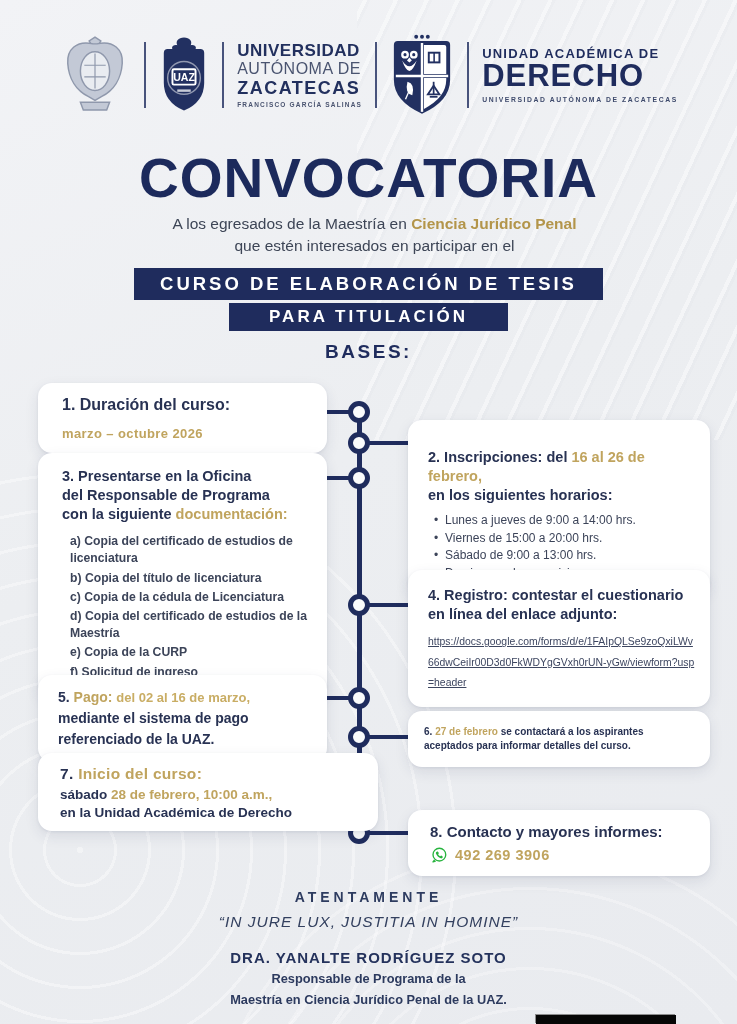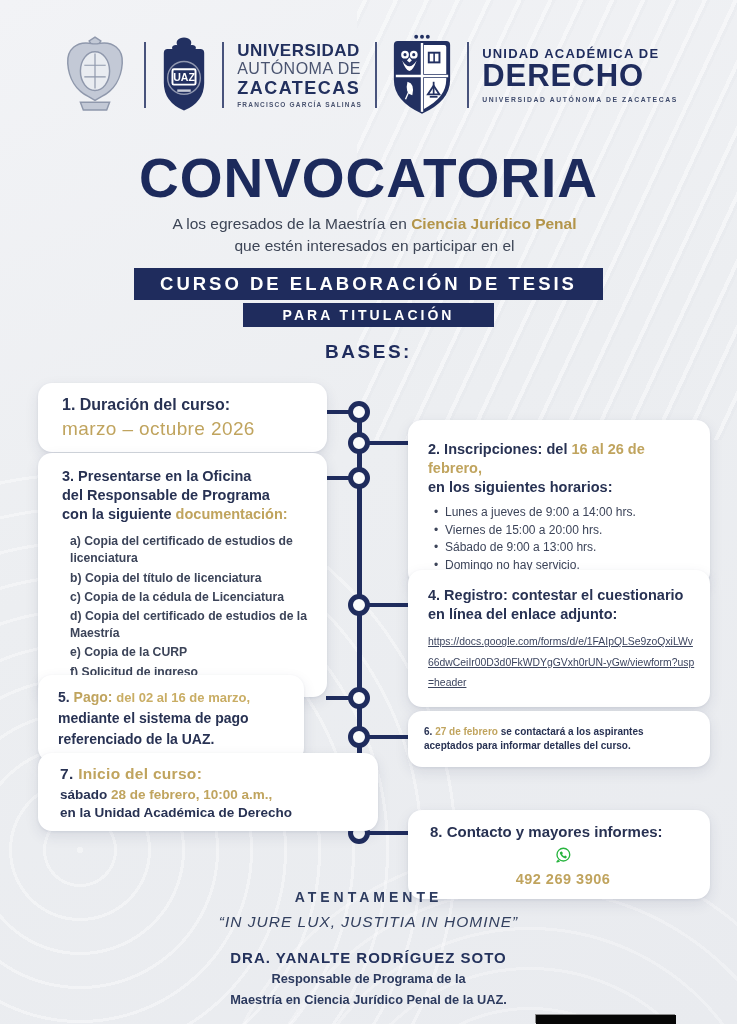--- a/index.html
+++ b/index.html
@@ -27,58 +27,58 @@
   .dw2{font-size:31px;font-weight:bold;color:#1f2c5d;letter-spacing:1px;}
   .dw3{font-size:6.8px;font-weight:bold;color:#3e4a6c;letter-spacing:1.6px;margin-top:3px;}
 
   .title{position:absolute;top:146px;width:100%;text-align:center;margin:0;
     font-size:55px;font-weight:bold;color:#1c2a5c;letter-spacing:1px;}
   .intro{position:absolute;top:213px;width:100%;text-align:center;font-size:15.5px;color:#3d4556;line-height:1.45;padding-left:6px;}
   .intro-hl{color:#b3954a;font-weight:bold;}
   .banners{position:absolute;top:268px;width:100%;text-align:center;}
   .banner{display:inline-block;background:#1f2c5d;color:#ffffff;font-weight:bold;}
   .b1{font-size:18.5px;letter-spacing:3px;padding:5px 26px;}
-  .b2{font-size:14px;letter-spacing:3px;padding:4px 40px;margin-top:3px;}
+  .b2{font-size:17px;letter-spacing:3px;padding:4px 40px;margin-top:3px;}
   .bases{position:absolute;top:341px;width:100%;text-align:center;font-size:19px;font-weight:bold;color:#1f2c5d;letter-spacing:2.5px;}
 
   
   .tl-line{position:absolute;left:357px;top:412px;width:5px;height:421px;background:#1f2c5d;border-radius:3px;}
   .node{position:absolute;left:348px;width:12px;height:12px;border:5px solid #1f2c5d;background:#fafbfc;border-radius:50%;}
   .conn{position:absolute;height:4px;background:#1f2c5d;}
   .conn-l{left:326px;width:24px;}
   .conn-r{left:369px;width:39px;}
 
   
   .card{position:absolute;background:#ffffff;border-radius:14px;box-sizing:border-box;
     box-shadow:0 5px 14px rgba(35,45,90,.10),0 1px 3px rgba(35,45,90,.08);}
   .navy{color:#283253;font-weight:bold;}
   .gold{color:#c0a45e;font-weight:bold;}
   .gold2{color:#c9ad64;font-weight:bold;font-size:13px;}
   #card1{left:38px;top:383px;width:289px;padding:13px 14px 12px 24px;}
   .c1-t{font-size:16px;font-weight:bold;color:#283253;}
-  .c1-d{font-size:19px;font-weight:normal;color:#c0a45e;margin-top:4px;letter-spacing:.4px;}
-  #card2{left:408px;top:420px;width:302px;padding:20px 12px 11px 20px;}
+  .c1-d{font-size:13px;font-weight:bold;color:#c0a45e;margin-top:12px;letter-spacing:.4px;}
+  #card2{left:408px;top:420px;width:302px;padding:28px 12px 11px 20px;}
   .card-h{font-size:14.5px;font-weight:bold;color:#283253;line-height:1.32;}
   .bullets{margin:8px 0 0 6px;padding:0;}
   .bullets li{font-size:12px;color:#3c4459;margin:3.5px 0;list-style:none;position:relative;padding-left:11px;}
   .bullets li::before{content:"•";position:absolute;left:0;top:0;color:#3c4459;}
   #card3{left:38px;top:453px;width:289px;padding:14px 12px 14px 24px;}
   .items{margin-top:9px;padding-left:8px;font-weight:bold;}
   .items div{font-size:12.2px;color:#3c4459;line-height:1.38;margin:2.5px 0;}
   #card4{left:408px;top:570px;width:302px;padding:16px 14px 14px 20px;}
   .form-link{display:block;margin-top:8px;font-size:10.4px;color:#3d4660;text-decoration:underline;line-height:1.95;word-break:break-all;cursor:pointer;}
-  #card5{left:38px;top:675px;width:266px;padding:12px 12px 12px 20px;font-size:14px;line-height:1.5;}
+  #card5{left:38px;top:675px;width:289px;padding:12px 12px 12px 20px;font-size:14px;line-height:1.5;}
   #card6{left:408px;top:711px;width:302px;padding:14px 16px;font-size:10px;line-height:1.42;}
   #card7{left:38px;top:753px;width:340px;padding:12px 12px 11px 22px;}
   .c7-l1{font-size:15.5px;font-weight:bold;letter-spacing:.3px;}
   .c7-l2{font-size:13.5px;margin-top:4px;}
   .c7-l3{font-size:13.5px;color:#283253;font-weight:bold;margin-top:3px;}
   #card8{left:408px;top:810px;width:302px;padding:13px 14px 12px 22px;}
   .c8-t{font-size:15px;font-weight:bold;color:#283253;}
-  .phone-row{display:flex;align-items:center;gap:7px;margin-top:6px;cursor:pointer;flex-direction:column;}
+  .phone-row{display:flex;align-items:center;gap:7px;margin-top:6px;cursor:pointer;}
   .phone{font-size:14.5px;font-weight:bold;color:#c0a45e;letter-spacing:.5px;}
 
   
   .footer{position:absolute;top:889px;width:100%;text-align:center;}
   .f-sal{font-size:14px;letter-spacing:4px;font-weight:bold;color:#2e3c60;}
   .f-motto{font-style:italic;font-size:15.5px;margin-top:8px;letter-spacing:1px;color:#33405f;}
   .f-name{font-size:15px;font-weight:bold;margin-top:18px;letter-spacing:1px;color:#24325c;}
   .f-role{font-size:12.8px;font-weight:bold;margin-top:4px;color:#2c3a5e;line-height:1.35;}
   .black-bar{position:absolute;left:536px;top:1015px;width:140px;height:9px;background:#060606;box-shadow:-1px -1px 0 rgba(130,130,130,.9);}
 </style>

